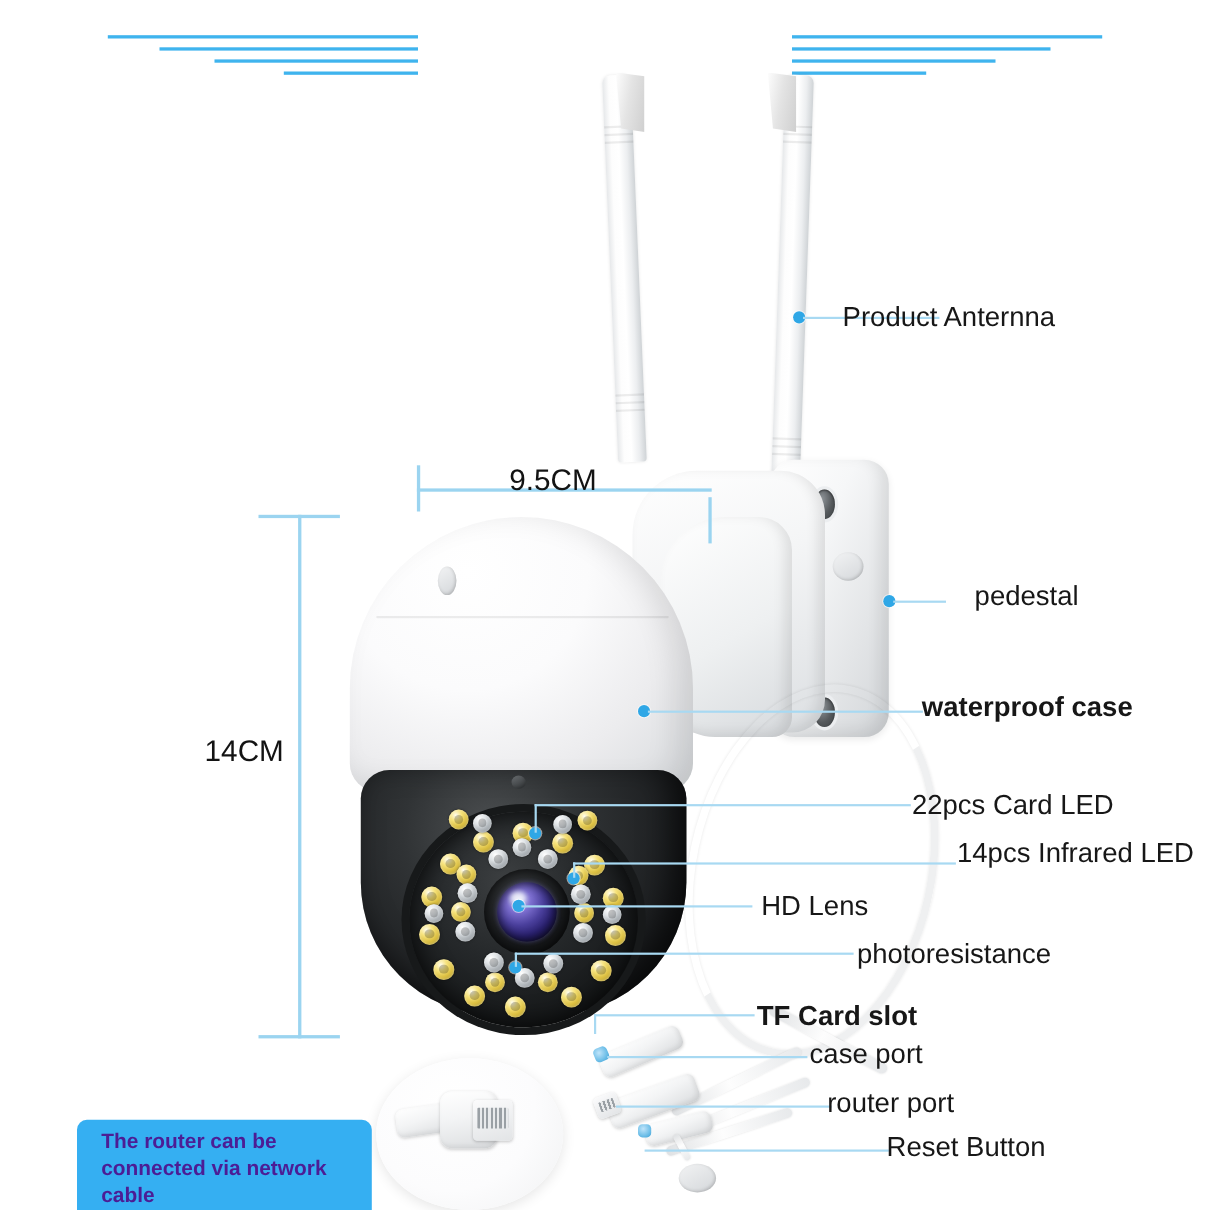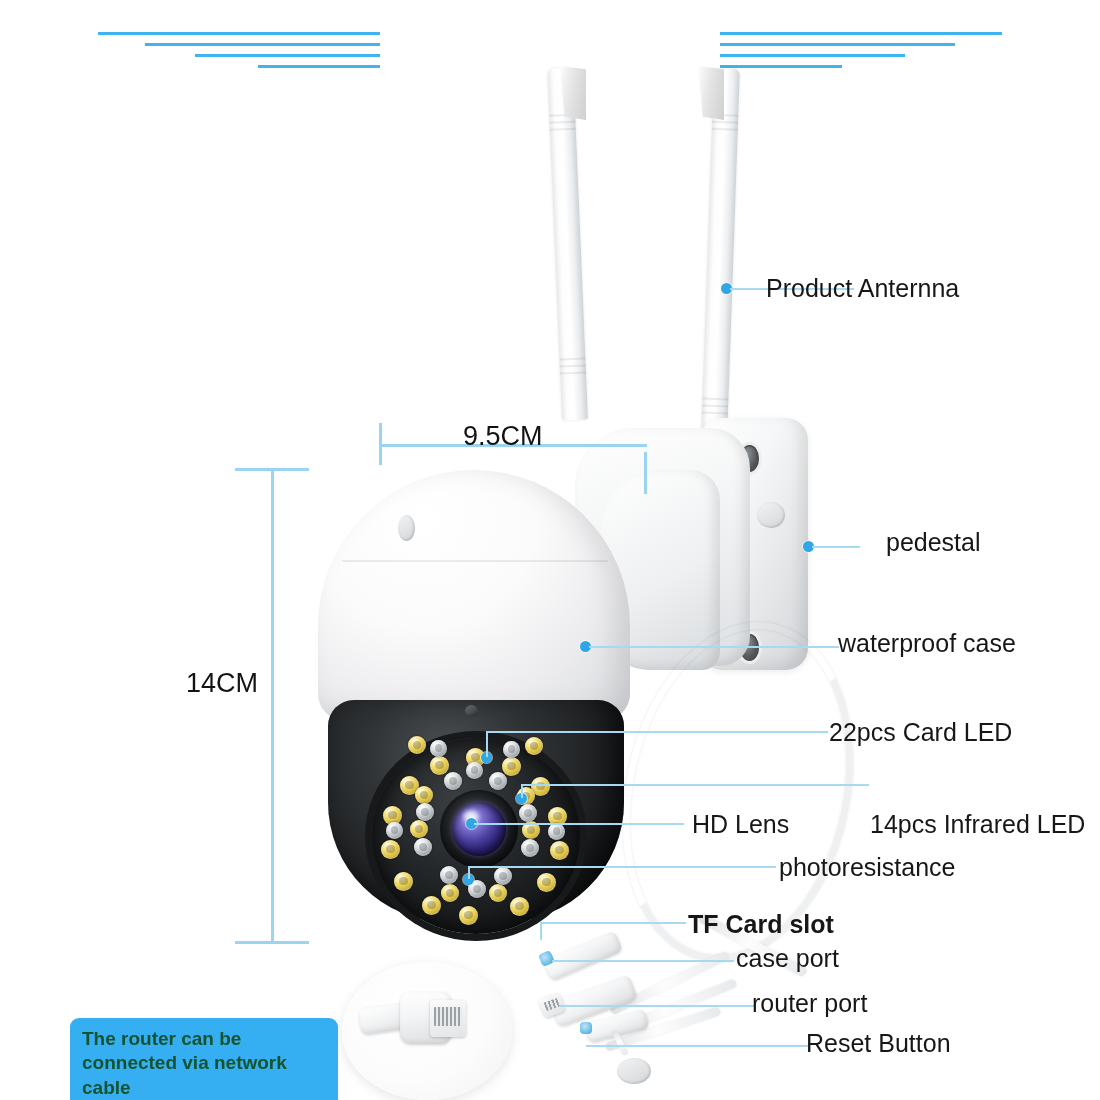--- a/index.html
+++ b/index.html
@@ -101,21 +101,21 @@
       line-height:1;}
 
   
   .dim{position:absolute;background:#9BD4F0;}
   .dim-lbl{position:absolute;color:#131313;font-size:27px;white-space:nowrap;}
 
   
   #callout{position:absolute;left:70px;top:1018px;width:268px;
       background:#35AFF2;border-radius:9px;padding:9px 12px;
       box-sizing:border-box;}
-  #callout .ctext{color:#14532d;font-size:19px;font-weight:bold;line-height:1.28;}
+  #callout .ctext{color:#4c1d95;font-size:19px;font-weight:bold;line-height:1.28;margin-left:10px;}
 </style>
 </head>
 <body>
 
 <div id="stage">
 
   <div>
     <div class="deco-line" style="left:98px;top:32px;width:282px;"></div>
     <div class="deco-line" style="left:145px;top:43px;width:235px;"></div>
     <div class="deco-line" style="left:195px;top:54px;width:185px;"></div>
@@ -301,35 +301,35 @@
 
   <div>
     <div class="dot" style="left:803px;top:541px;"></div>
     <div class="lead" style="left:812px;top:546px;width:48px;"></div>
     <div class="lbl" style="left:866px;top:530px;margin-left:20px;">pedestal</div>
   </div>
 
   <div>
     <div class="dot" style="left:580px;top:641px;"></div>
     <div class="lead" style="left:589px;top:646px;width:250px;"></div>
-    <div class="lbl" style="left:838px;top:631px;">waterproof case</div>
+    <div class="lbl" style="left:838px;top:631px;font-weight:bold;">waterproof case</div>
   </div>
 
   <div>
     <div class="dot" style="left:481px;top:752px;"></div>
     <div class="lead" style="left:486px;top:731px;width:342px;"></div>
     <div class="lead" style="left:486px;top:731px;width:2px;height:26px;"></div>
     <div class="lbl" style="left:829px;top:720px;">22pcs Card LED</div>
   </div>
 
   <div>
     <div class="dot" style="left:516px;top:793px;"></div>
     <div class="lead" style="left:521px;top:784px;width:348px;"></div>
     <div class="lead" style="left:521px;top:784px;width:2px;height:14px;"></div>
-    <div class="lbl" style="left:870px;top:812px;">14pcs Infrared LED</div>
+    <div class="lbl" style="left:870px;top:764px;">14pcs Infrared LED</div>
   </div>
 
   <div>
     <div class="dot" style="left:466px;top:818px;"></div>
     <div class="lead" style="left:474px;top:823px;width:210px;"></div>
     <div class="lbl" style="left:692px;top:812px;">HD Lens</div>
   </div>
 
   <div>
     <div class="dot" style="left:463px;top:874px;"></div>

